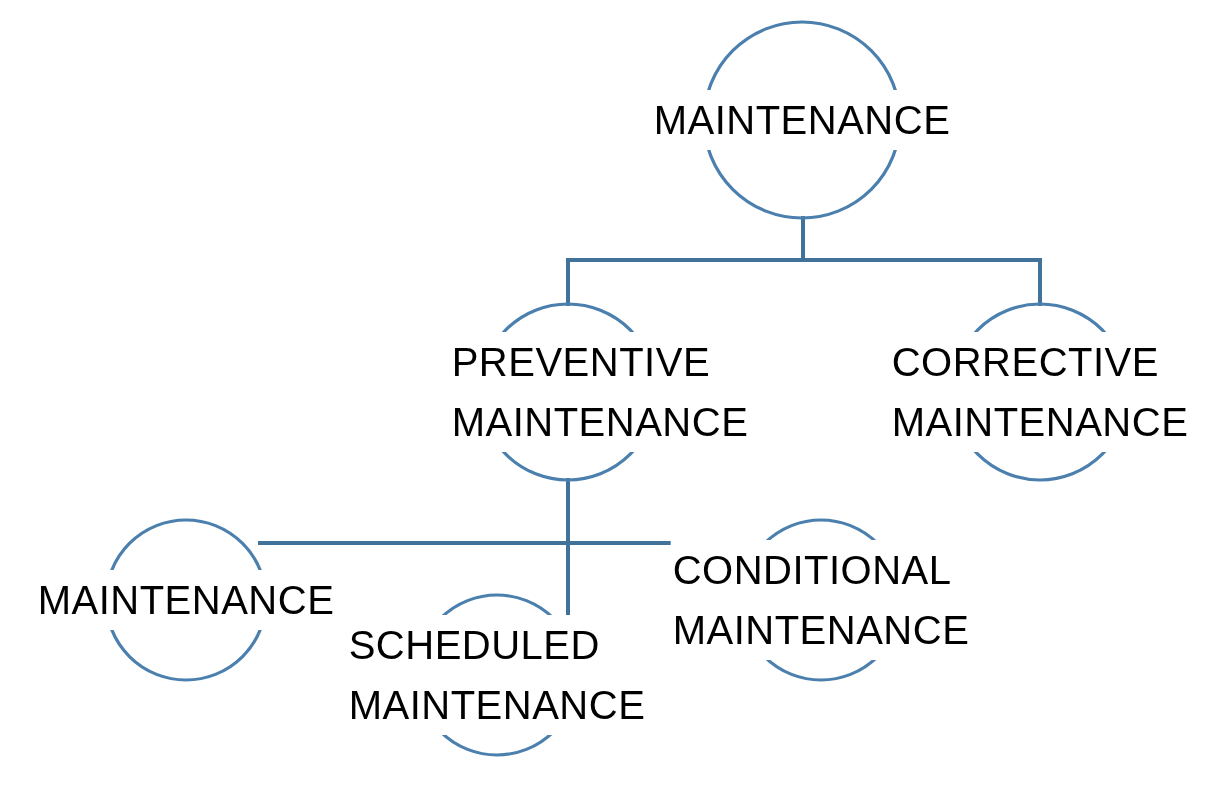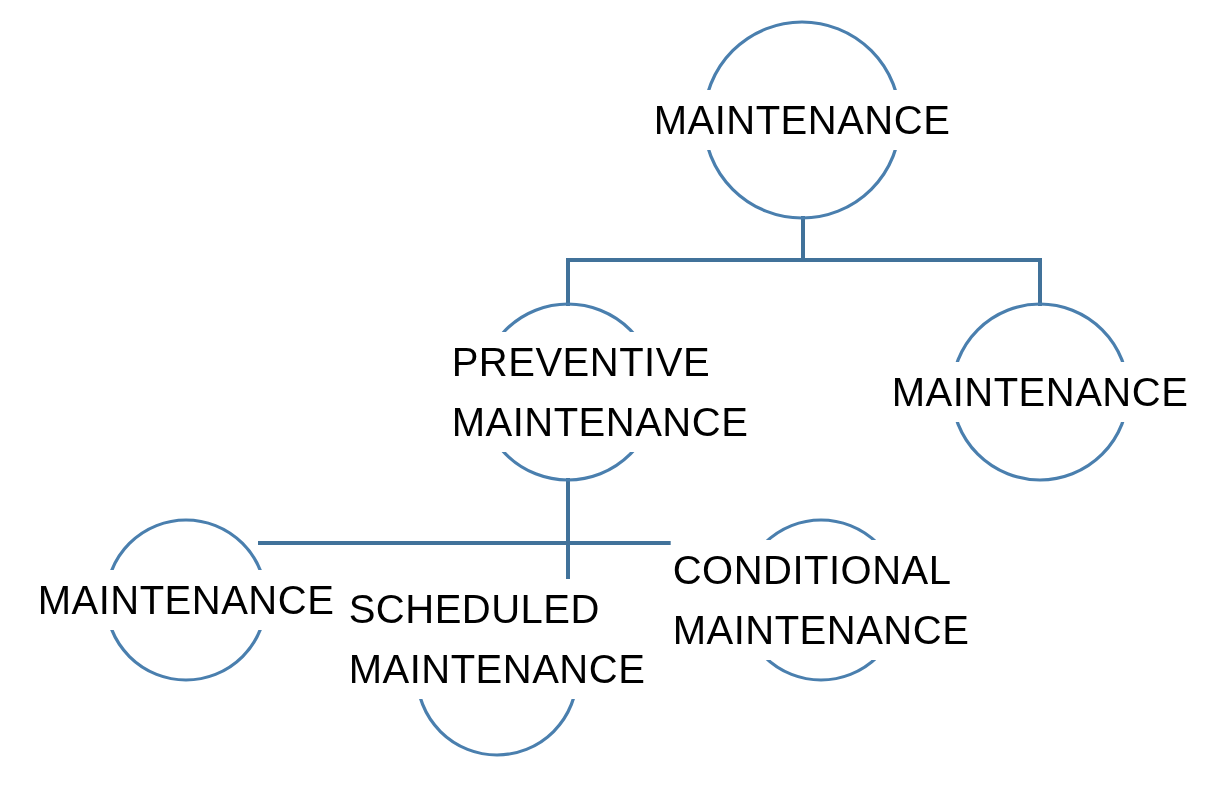--- a/index.html
+++ b/index.html
@@ -79,28 +79,29 @@
   <div class="node-label" style="left:802px; top:120px;">
     <span class="ln">MAINTENANCE</span>
   </div>
 
   <div class="node-label" style="left:600px; top:392px;">
     <span class="ln">PREVENTIVE</span>
     <span class="ln">MAINTENANCE</span>
   </div>
 
   <div class="node-label" style="left:1040px; top:392px;">
+    <span class="ln">CORRECTIVE</span>
     <span class="ln">MAINTENANCE</span>
   </div>
 
   <div class="node-label" style="left:186px; top:600px;">
     <span class="ln">MAINTENANCE</span>
   </div>
 
-  <div class="node-label" style="left:497px; top:639px;">
+  <div class="node-label" style="left:497px; top:675px;">
     <span class="ln">SCHEDULED</span>
     <span class="ln">MAINTENANCE</span>
   </div>
 
   <div class="node-label" style="left:821px; top:600px;">
     <span class="ln">CONDITIONAL</span>
     <span class="ln">MAINTENANCE</span>
   </div>
 
 </div>

